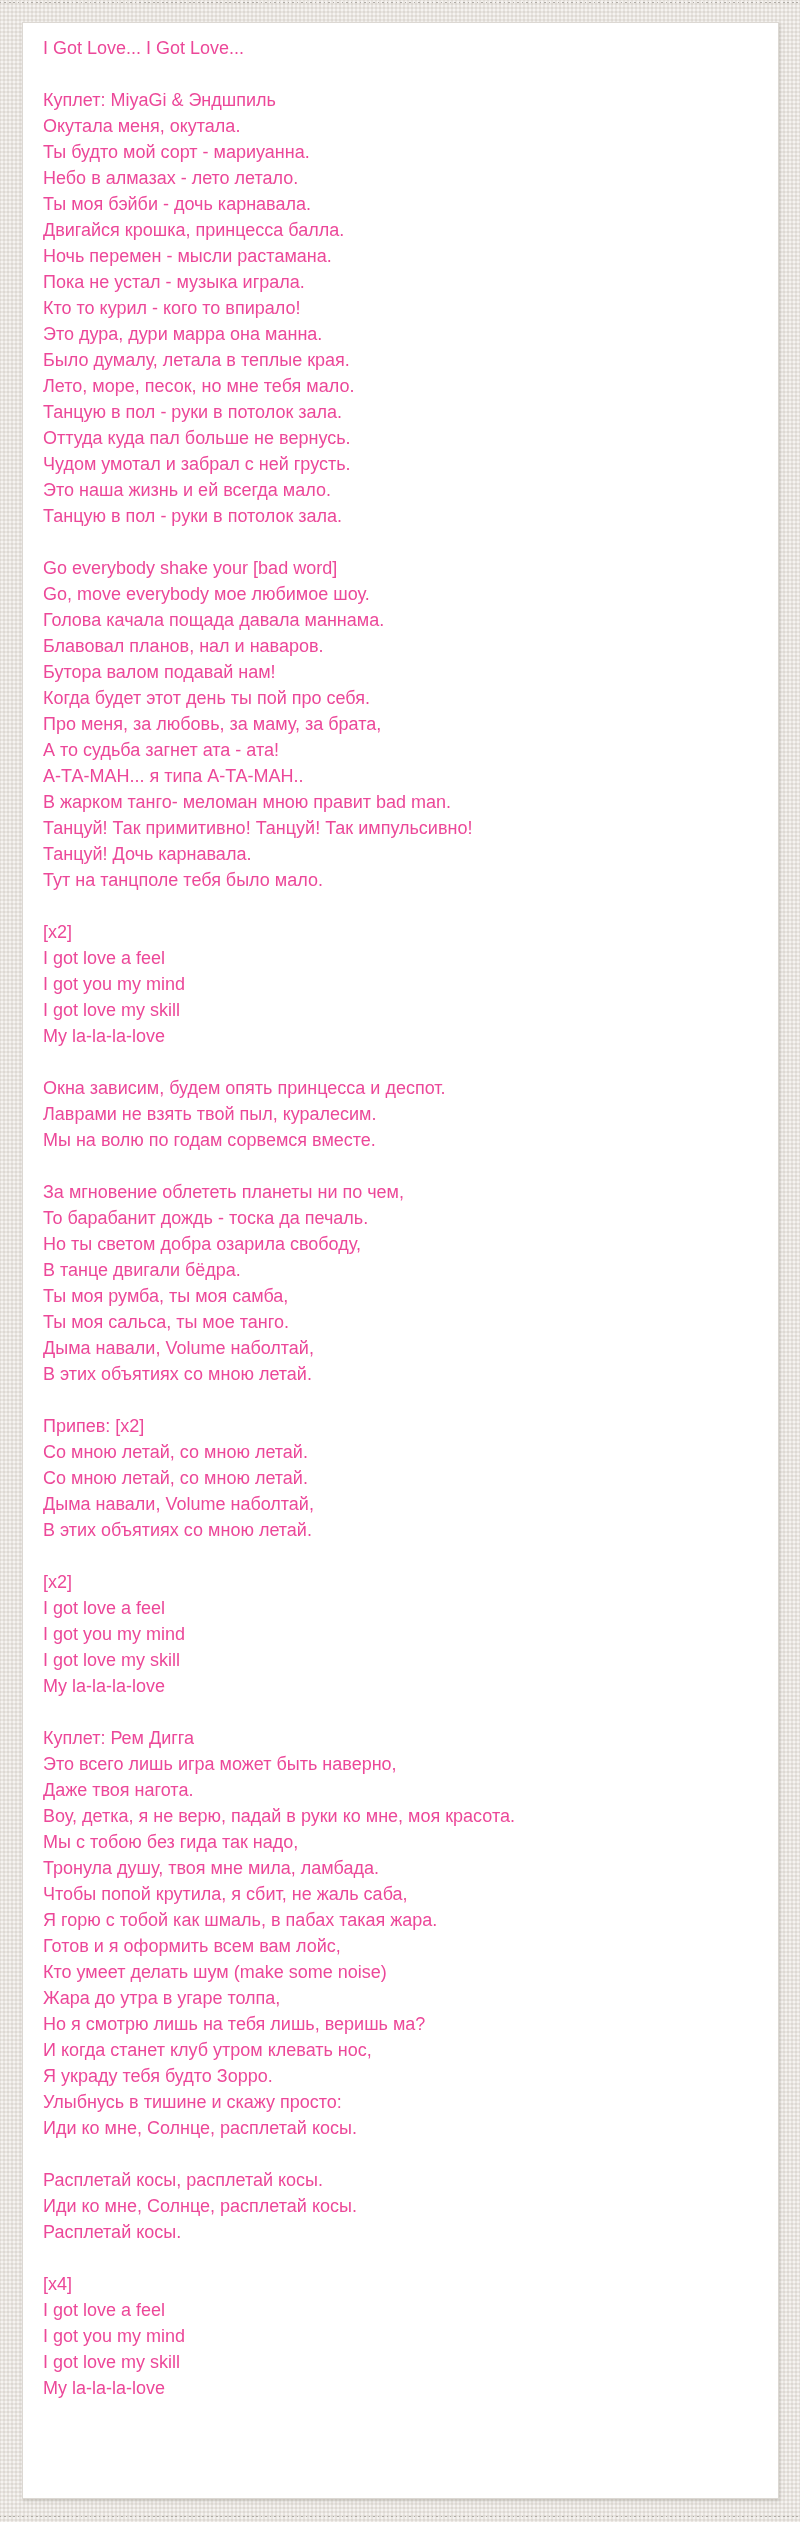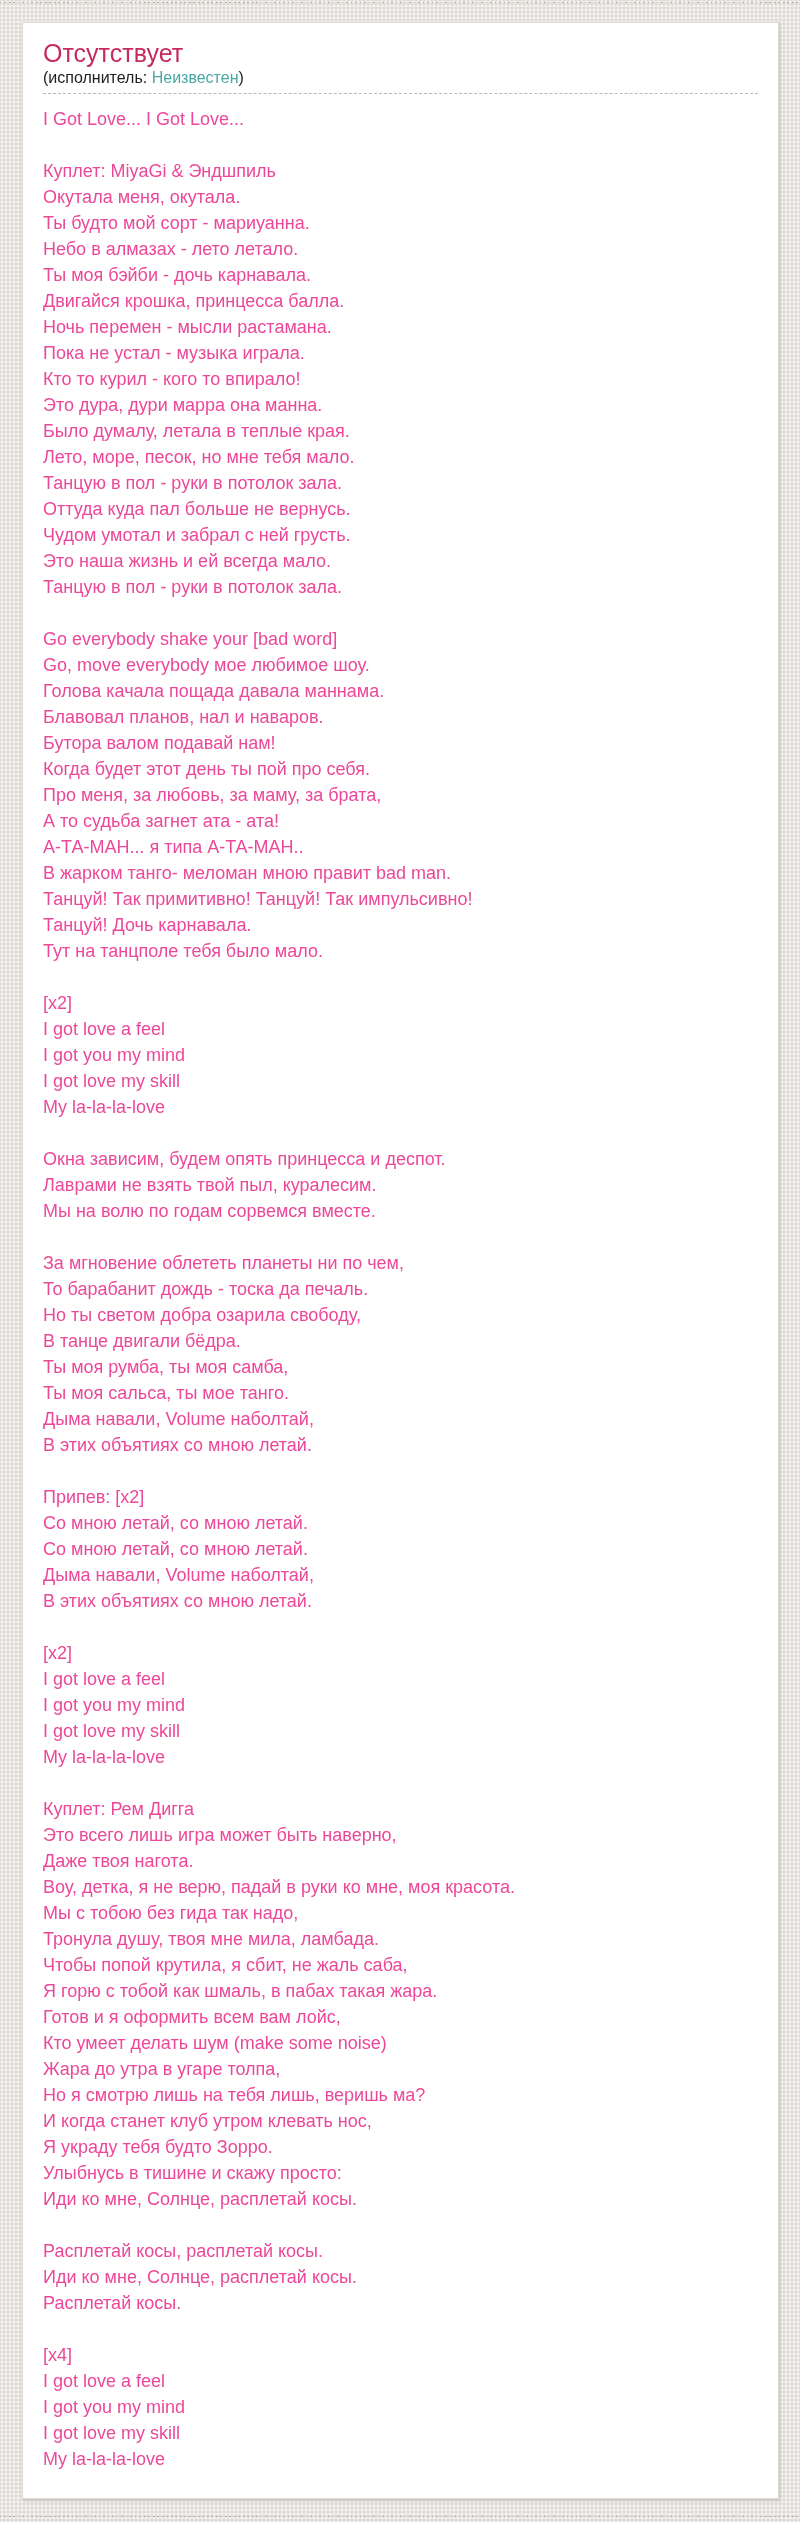--- a/index.html
+++ b/index.html
@@ -69,24 +69,20 @@
     color: #ec4899;
     white-space: pre-line;
   }
 </style>
 </head>
 <body>
 
 <div class="dotted-rule top"></div>
 
 <div class="card">
-  <div class="header">
-    <h1 class="song-title" style="color: rgb(198, 43, 95);">Отсутствует</h1>
-    <div class="artist-line"><span>(исполнитель:</span> <a class="artist-link" style="color: rgb(74, 167, 164);">Неизвестен</a><span>)</span></div>
-  </div>
   <div class="lyrics">I Got Love... I Got Love...
 
 Куплет: MiyaGi &amp; Эндшпиль
 Окутала меня, окутала.
 Ты будто мой сорт - мариуанна.
 Небо в алмазах - лето летало.
 Ты моя бэйби - дочь карнавала.
 Двигайся крошка, принцесса балла.
 Ночь перемен - мысли растамана.
 Пока не устал - музыка играла.

